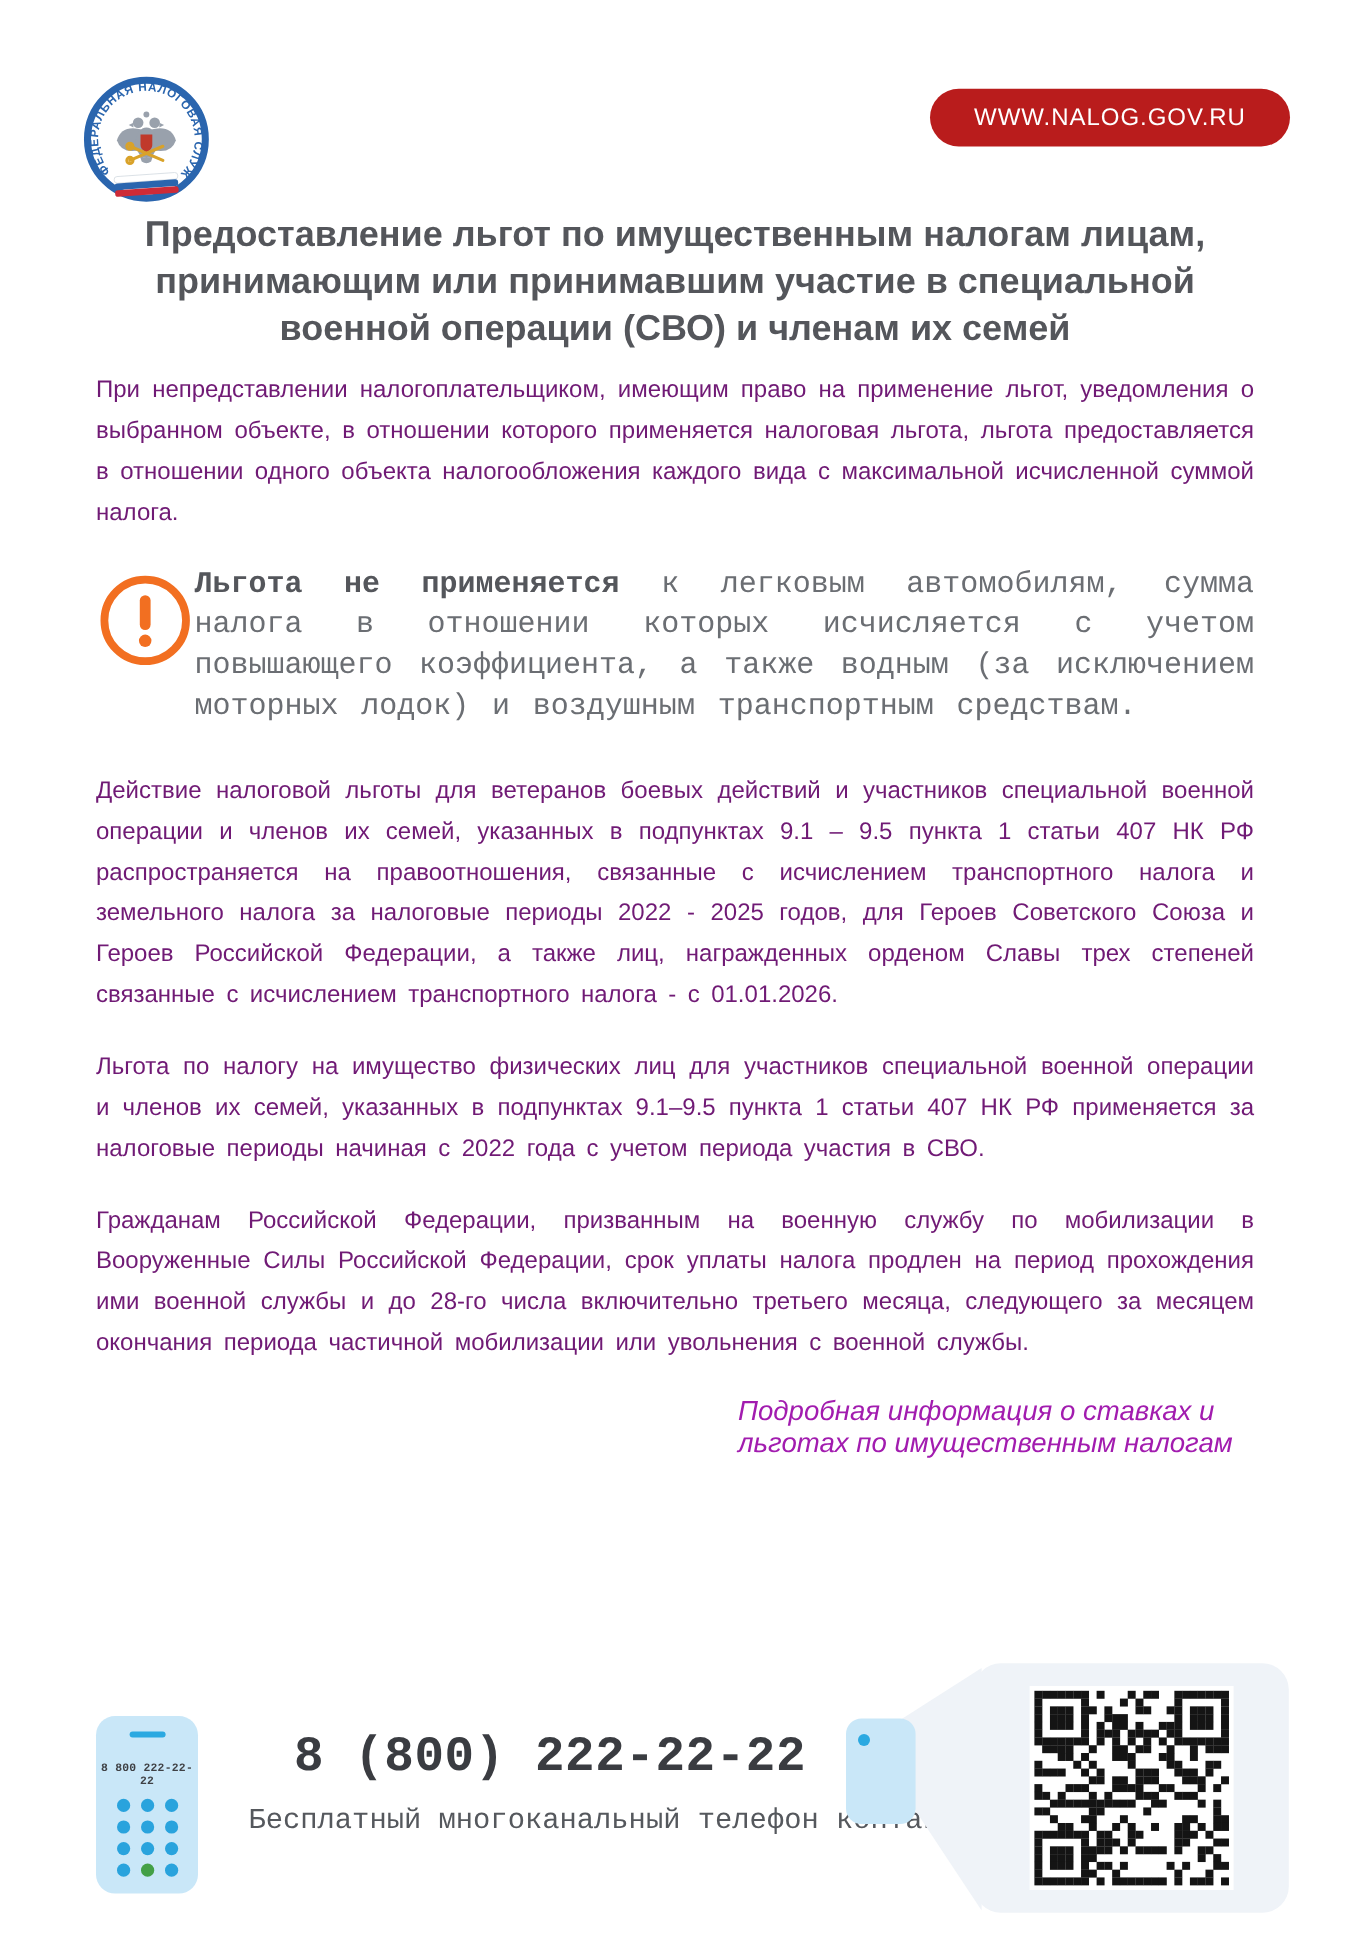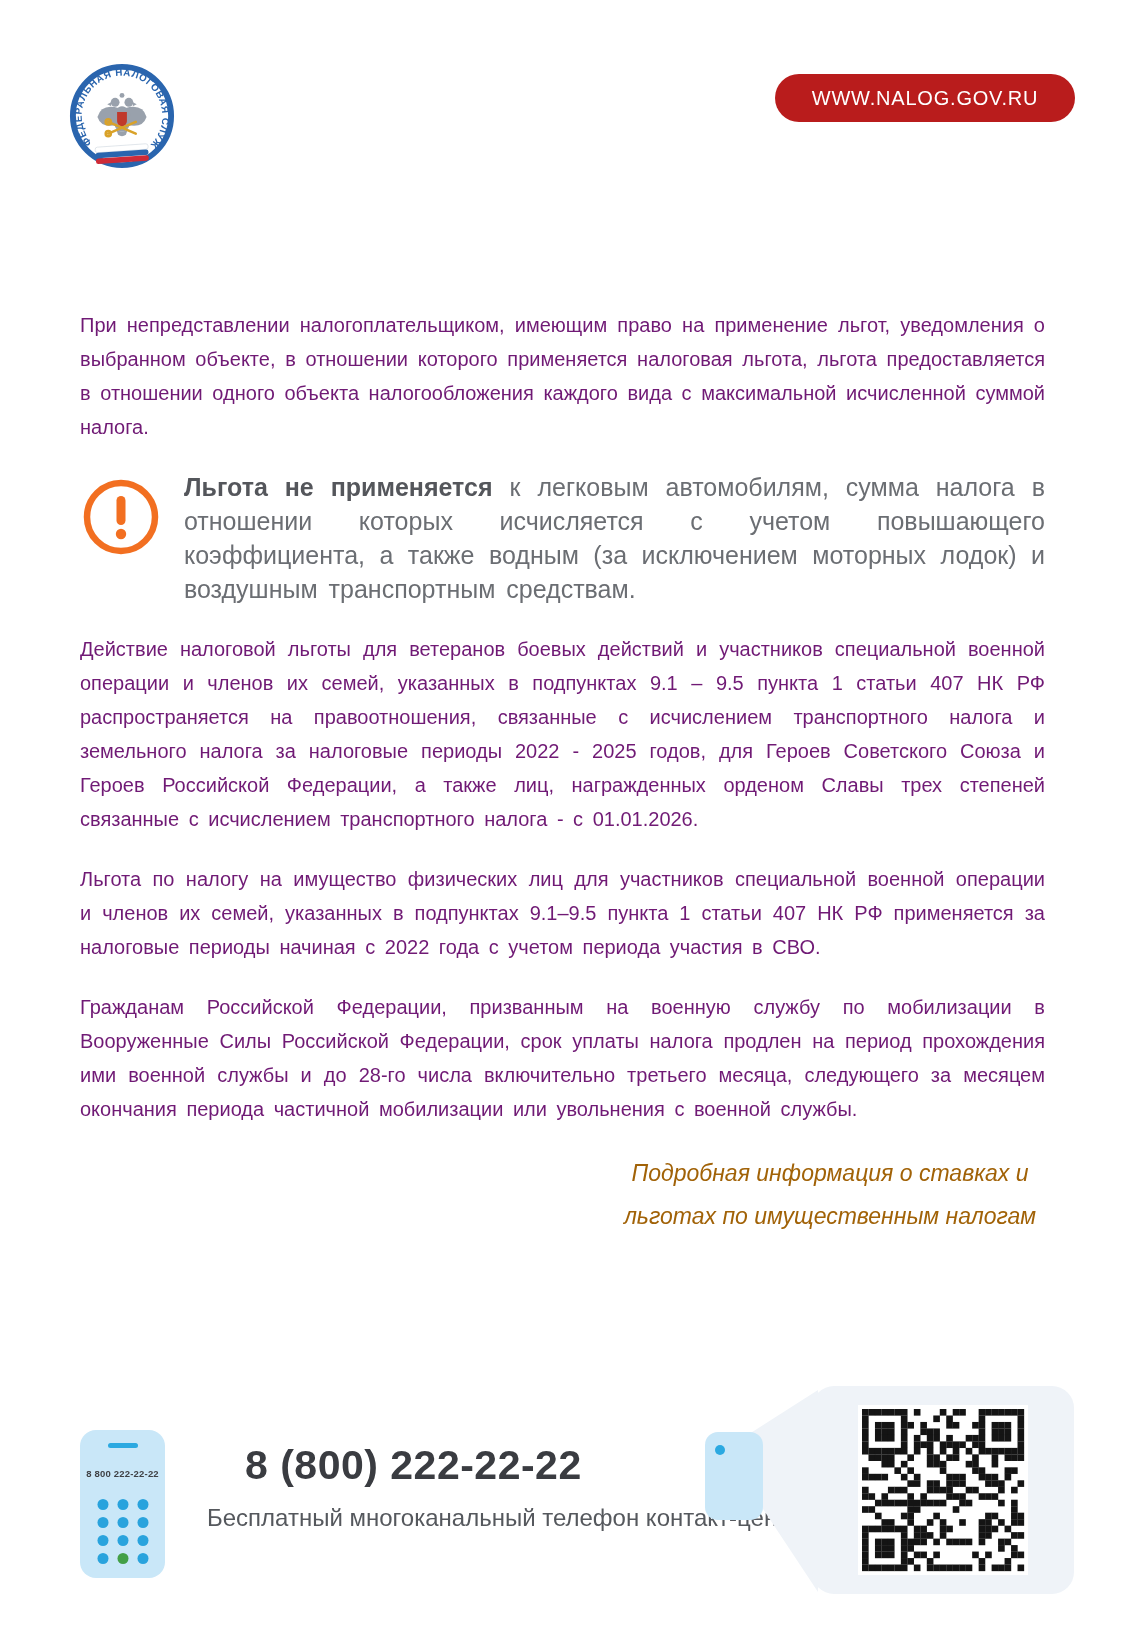--- a/index.html
+++ b/index.html
@@ -36,33 +36,32 @@
     color: #54565b;
   }
   
   .content { position: absolute; top: 308px; left: 80px; width: 965px; }
   .para {
     font-size: 20px; line-height: 34px;
     text-align: justify; color: #701a75;
     margin-bottom: 26px;
     word-spacing: 4px;
   }
-  .warning { display: flex; gap: 22px; margin-bottom: 26px; }
+  .warning { display: flex; margin-bottom: 36px; font-family: Liberation Mono, monospace; }
   .warn-icon { flex: 0 0 82px; padding-top: 6px; }
   .warn-text { flex: 1; font-size: 25px; line-height: 34px; text-align: justify; word-spacing: 4px; }
   .warn-bold { font-weight: bold; color: #54565b; }
   .qr-caption {
     margin-top: 6px;
     margin-left: auto; width: 430px;
-    text-align: center;
-    font-style: italic; font-size: 23px; line-height: 43px;
-    color: #a16207;
+    font-style: italic; font-size: 23px; line-height: 27px;
+    color: #a21caf;
   }
   
-  .footer { position: absolute; left: 0; top: 1380px; width: 1125px; height: 230px; }
+  .footer { position: absolute; left: 0; top: 1380px; width: 1125px; height: 230px; font-family: Liberation Mono, monospace; }
   .phone-device {
     position: absolute; left: 80px; top: 50px;
     width: 85px; height: 148px; border-radius: 16px;
     background: #c9e7f8;
   }
   .speaker-bar {
     position: absolute; left: 50%; top: 13px; transform: translateX(-50%);
     width: 30px; height: 5px; border-radius: 3px; background: #2ba9e1;
   }
   .device-number {
@@ -126,20 +125,21 @@
         <g transform="rotate(-4 55 93)">
           <rect x="28" y="85" width="54" height="5.6" rx="2.4" fill="#ffffff" stroke="#d5dbe2" stroke-width="0.7"></rect>
           <rect x="28" y="90.8" width="54" height="5.6" rx="2.4" fill="#2a65ae"></rect>
           <rect x="28" y="96.6" width="54" height="5.6" rx="2.4" fill="#ce2b37"></rect>
         </g>
       </svg>
     </div>
     <div class="site-pill">WWW.NALOG.GOV.RU</div>
   </div>
 
+  <h1 class="title">Предоставление льгот по имущественным налогам лицам, принимающим или принимавшим участие в специальной военной операции (СВО) и членам их семей</h1>
 
   <div class="content">
     <p class="para">При непредставлении налогоплательщиком, имеющим право на применение льгот, уведомления о выбранном объекте, в отношении которого применяется налоговая льгота, льгота предоставляется в отношении одного объекта налогообложения каждого вида с максимальной исчисленной суммой налога.</p>
 
     <div class="warning">
       <div class="warn-icon">
         <svg width="82" height="82" viewBox="0 0 82 82">
           <circle cx="41" cy="41" r="34" fill="none" stroke="#f26f21" stroke-width="6.5"></circle>
           <rect x="36.5" y="20" width="9" height="29" rx="4.5" fill="#f26f21"></rect>
           <circle cx="41" cy="58" r="5.2" fill="#f26f21"></circle>

